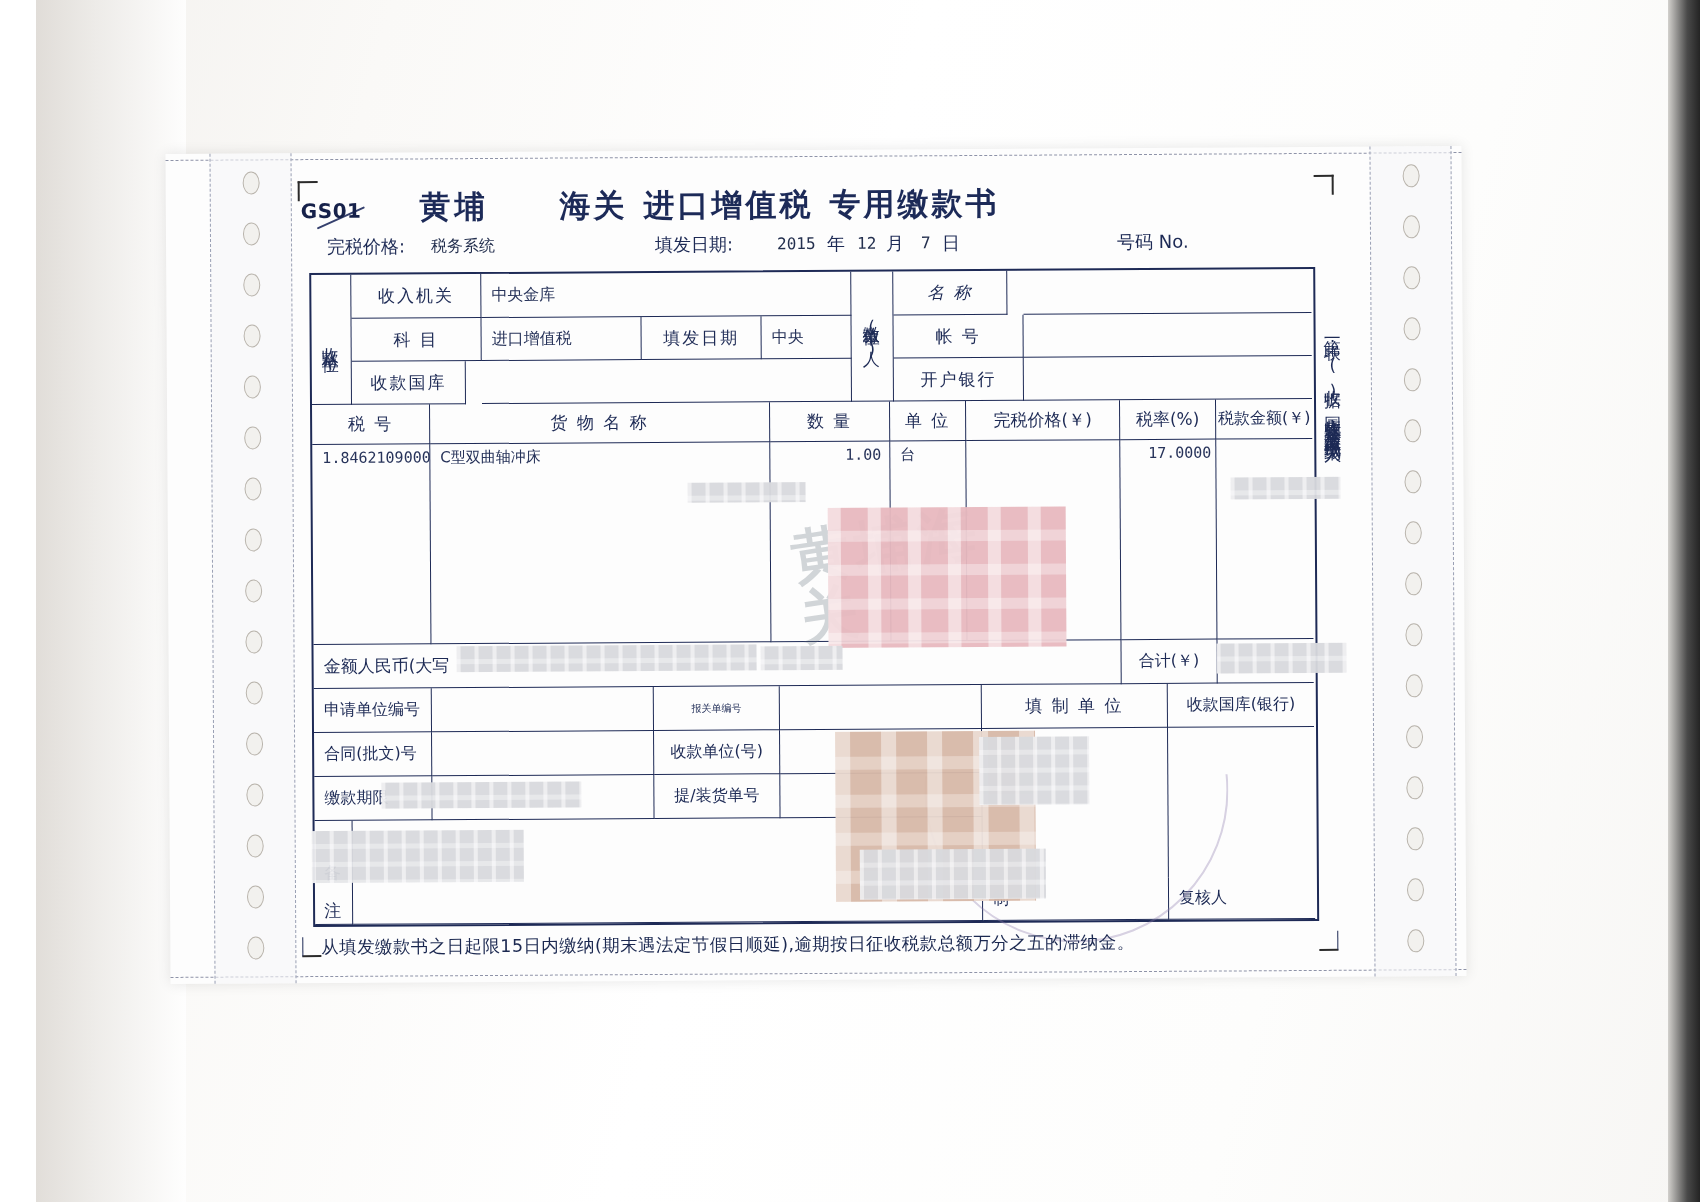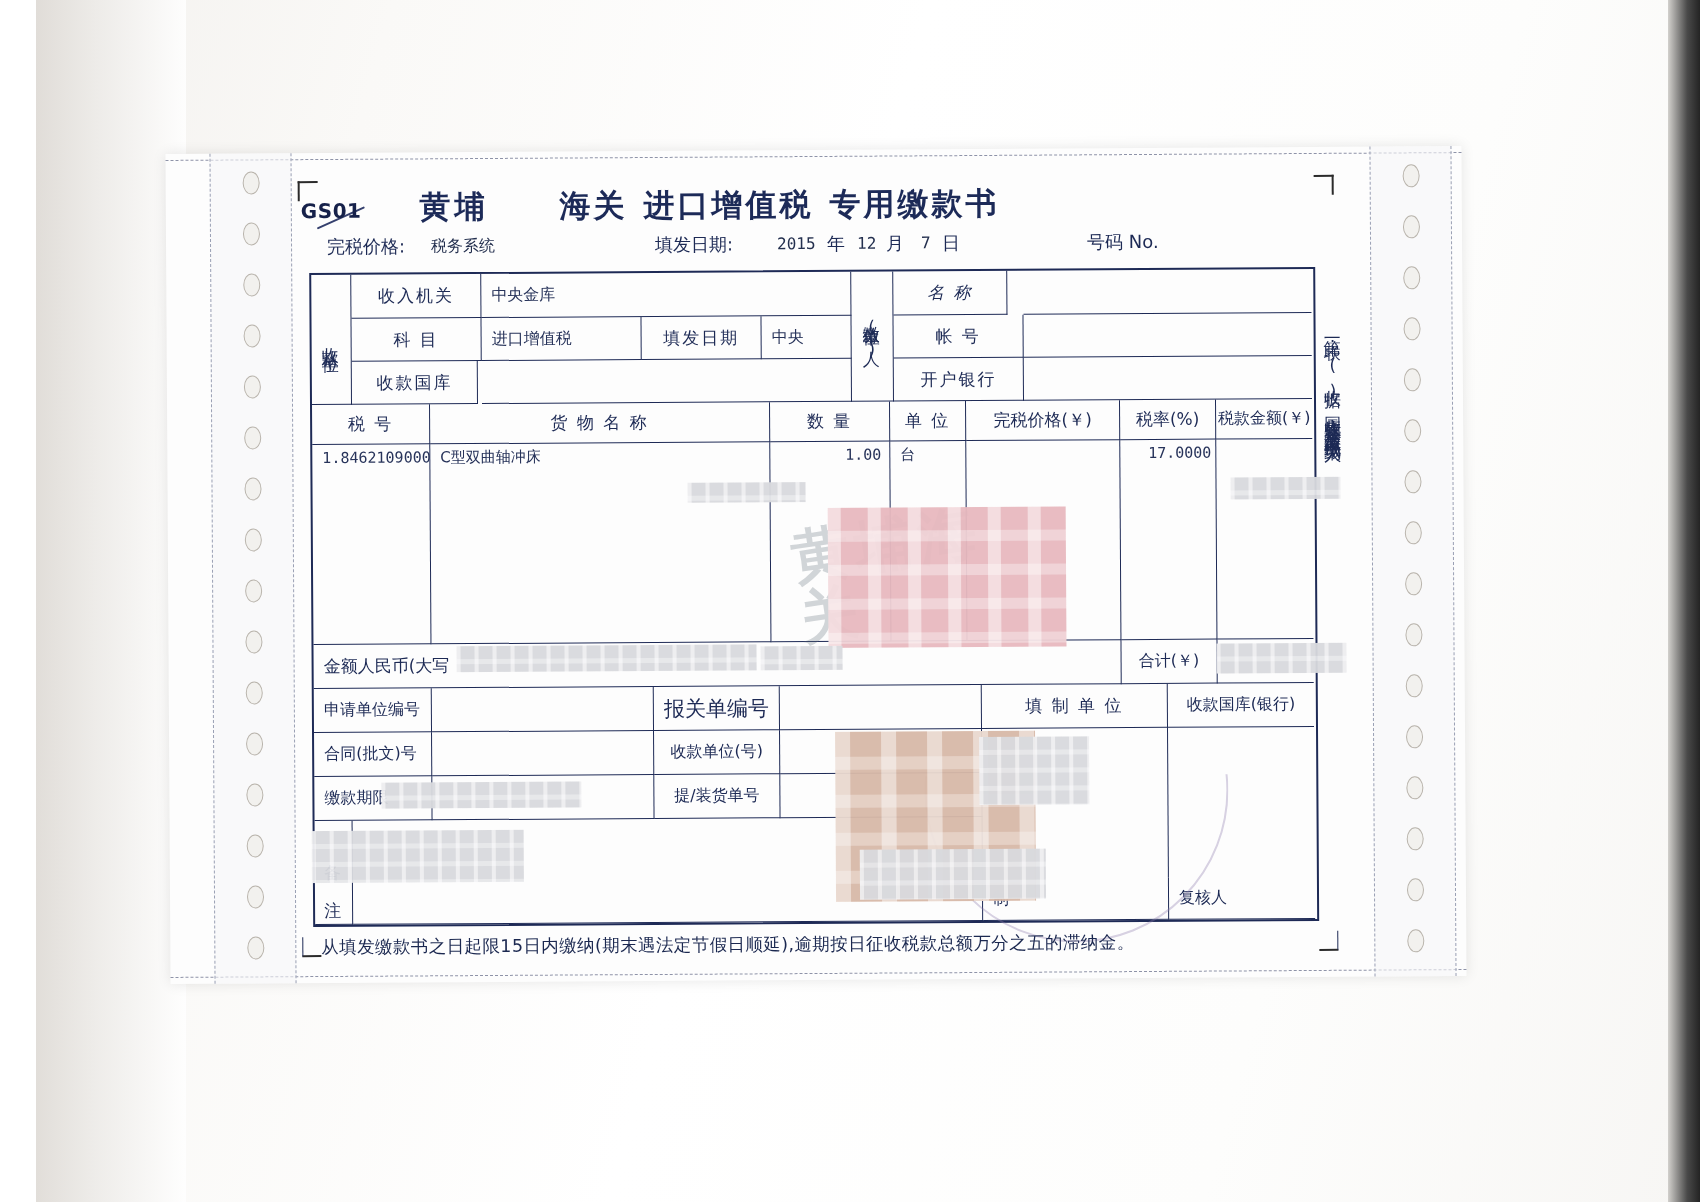--- a/index.html
+++ b/index.html
@@ -342,37 +342,37 @@
         <span class="meta-item meta-val" style="left:104px; top:2px;">税务系统</span>
 
         <span class="meta-item" style="left:328px; top:0;">填发日期:</span>
         <span class="meta-item meta-val" style="left:450px; top:2px;">2015</span>
         <span class="meta-item" style="left:500px; top:0;">年</span>
         <span class="meta-item meta-val" style="left:530px; top:2px;">12</span>
         <span class="meta-item" style="left:559px; top:0;">月</span>
         <span class="meta-item meta-val" style="left:594px; top:2px;">7</span>
         <span class="meta-item" style="left:615px; top:0;">日</span>
 
-        <span class="meta-item" style="left:760px; top:0;">号码 No.</span>
+        <span class="meta-item" style="left:790px; top:0;">号码 No.</span>
         <span class="meta-item meta-val" style="left:900px; top:2px;"></span>
       </div>
 
       <div id="grid">
 
         <div class="cell vert br bb" style="left:0; top:0; width:40px; height:130px;">收款单位</div>
 
         <div class="cell lbl br bb" style="left:40px; top:0; width:130px; height:44px;">收入机关</div>
         <div class="cell val br bb" style="left:170px; top:0; width:370px; height:44px;">中央金库</div>
 
         <div class="cell lbl br bb" style="left:40px; top:44px; width:130px; height:43px;">科    目</div>
         <div class="cell val br bb" style="left:170px; top:44px; width:160px; height:43px;">进口增值税</div>
         <div class="cell lbl br bb" style="left:330px; top:44px; width:120px; height:43px;">填发日期</div>
         <div class="cell val br bb" style="left:450px; top:44px; width:90px; height:43px;">中央</div>
 
-        <div class="cell lbl br bb" style="left:40px; top:87px; width:126px; height:43px;">收款国库</div>
+        <div class="cell lbl br bb" style="left:40px; top:87px; width:114px; height:43px;">收款国库</div>
         <div class="cell val br bb" style="left:170px; top:87px; width:370px; height:43px;"></div>
 
         <div class="cell vert br bb" style="left:540px; top:0; width:42px; height:130px; letter-spacing:1px;">缴款单位(人)</div>
 
         <div class="cell lbl br bb" style="left:582px; top:0; width:114px; height:44px;font-style:italic;">名    称</div>
         <div class="cell val bb" style="left:712px; top:0; width:288px; height:44px;"></div>
 
         <div class="cell lbl br bb" style="left:582px; top:44px; width:130px; height:43px;">帐    号</div>
         <div class="cell val bb" style="left:712px; top:44px; width:288px; height:43px;"></div>
 
@@ -397,21 +397,21 @@
 
         <div class="cell lbl-left br bb" style="left:0; top:370px; width:808px; height:44px;">
           <span>金额人民币(大写</span>
           <span class="val"></span>
         </div>
         <div class="cell lbl br bb" style="left:808px; top:370px; width:96px; height:44px; font-size:16px; letter-spacing:0;">合计(￥)</div>
         <div class="cell val bb" style="left:904px; top:370px; width:96px; height:44px; justify-content:flex-end; padding-right:4px;"></div>
 
         <div class="cell lbl-left br bb" style="left:0; top:414px; width:118px; height:44px; font-size:16px; letter-spacing:0;">申请单位编号</div>
         <div class="cell val br bb" style="left:118px; top:414px; width:222px; height:44px;"></div>
-        <div class="cell lbl br bb" style="left:340px; top:414px; width:126px; height:44px; font-size:21px; letter-spacing:0;">报关单编号</div>
+        <div class="cell lbl br bb" style="left:340px; top:414px; width:126px; height:44px; font-size:10px; letter-spacing:0;">报关单编号</div>
         <div class="cell val br bb" style="left:466px; top:414px; width:202px; height:44px;"></div>
 
         <div class="cell lbl-left br bb" style="left:0; top:458px; width:118px; height:44px; font-size:16px; letter-spacing:0;">合同(批文)号</div>
         <div class="cell val br bb" style="left:118px; top:458px; width:222px; height:44px;"></div>
         <div class="cell lbl br bb" style="left:340px; top:458px; width:126px; height:44px; font-size:16px; letter-spacing:0;">收款单位(号)</div>
         <div class="cell val br bb" style="left:466px; top:458px; width:202px; height:44px;"></div>
 
         <div class="cell lbl-left br bb" style="left:0; top:502px; width:118px; height:44px; font-size:16px; letter-spacing:0;">缴款期限</div>
         <div class="cell val br bb" style="left:118px; top:502px; width:222px; height:44px;"></div>
         <div class="cell lbl br bb" style="left:340px; top:502px; width:126px; height:44px; font-size:16px; letter-spacing:0;">提/装货单号</div>

